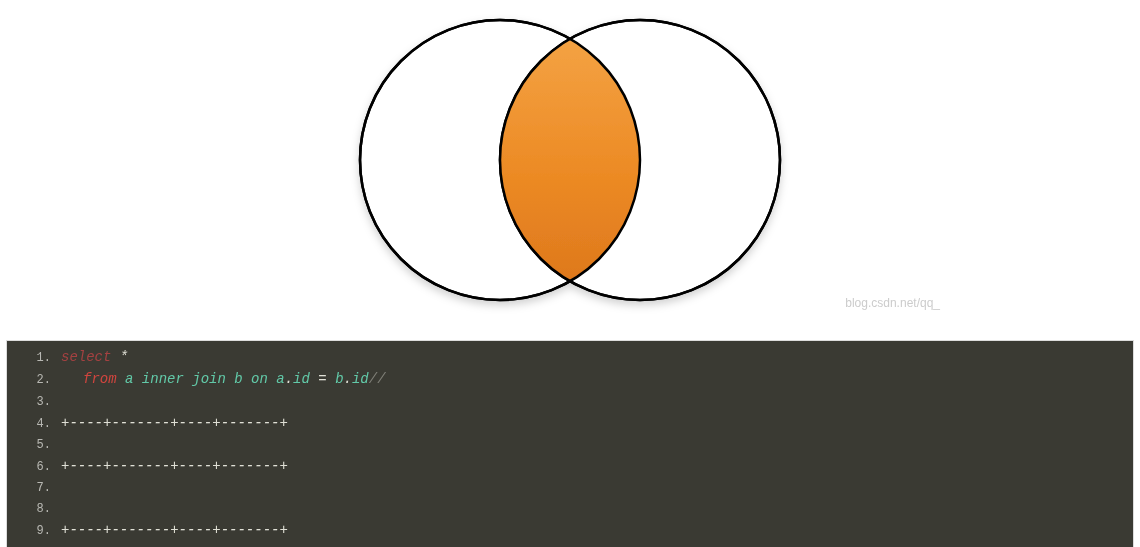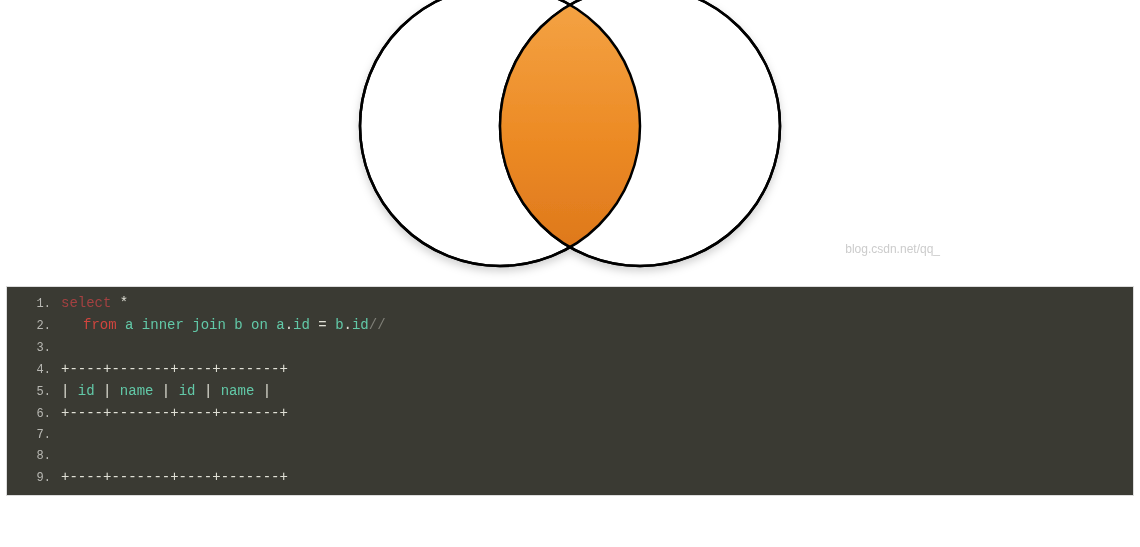--- a/index.html
+++ b/index.html
@@ -4,23 +4,23 @@
 <style>
 html, body {
   margin: 0;
   padding: 0;
   width: 1140px;
   background: #ffffff;
   font-family: Consolas, 'Courier New', monospace;
 }
 .venn-container {
   width: 1140px;
-  height: 286px;
+  height: 340px;
   display: flex;
-  align-items: flex-end;
+  align-items: flex-start;
   justify-content: center;
   position: relative;
 }
 .venn-svg {
   display: block;
 }
 .watermark {
   position: absolute;
   right: 200px;
   bottom: 30px;
@@ -45,20 +45,21 @@
   text-align: right;
   color: #b8b8b3;
   padding-right: 10px;
   flex-shrink: 0;
   user-select: none;
   font-size: 12px;
 }
 .code {
   white-space: pre;
   color: #e0e0d6;
+  font-style: italic;
 }
 .c-kw    { color: #a44141; }
 .c-kw2   { color: #d0453e; margin-left: 22px; }
 .c-id    { color: #62c9a8; }
 .c-op    { color: #e0e0d6; }
 .c-star  { color: #e0e0d6; }
 .c-plain { color: #e0e0d6; }
 .c-punc  { color: #e0e0d6; }
 .c-cmt   { color: #7f7f77; }
 .c-num   { color: #c27ba0; }
@@ -117,21 +118,20 @@
       <div class="code-line">
         <span class="ln">3.</span>
         <span class="code"><span class="c-plain"> </span></span>
       </div>
       <div class="code-line">
         <span class="ln">4.</span>
         <span class="code"><span class="c-sep">+----+-------+----+-------+</span></span>
       </div>
       <div class="code-line">
         <span class="ln">5.</span>
-        <span class="code"><span class="c-sep">| </span><span class="c-id">id</span><span class="c-sep"> | </span><span class="c-id">name</span><span class="c-sep"> | </span><span class="c-id">id</span><span class="c-sep"> | </span><span class="c-id">name</span><span class="c-sep"> |</span></span>
       </div>
       <div class="code-line">
         <span class="ln">6.</span>
         <span class="code"><span class="c-sep">+----+-------+----+-------+</span></span>
       </div>
       <div class="code-line">
         <span class="ln">7.</span>
       </div>
       <div class="code-line">
         <span class="ln">8.</span>

